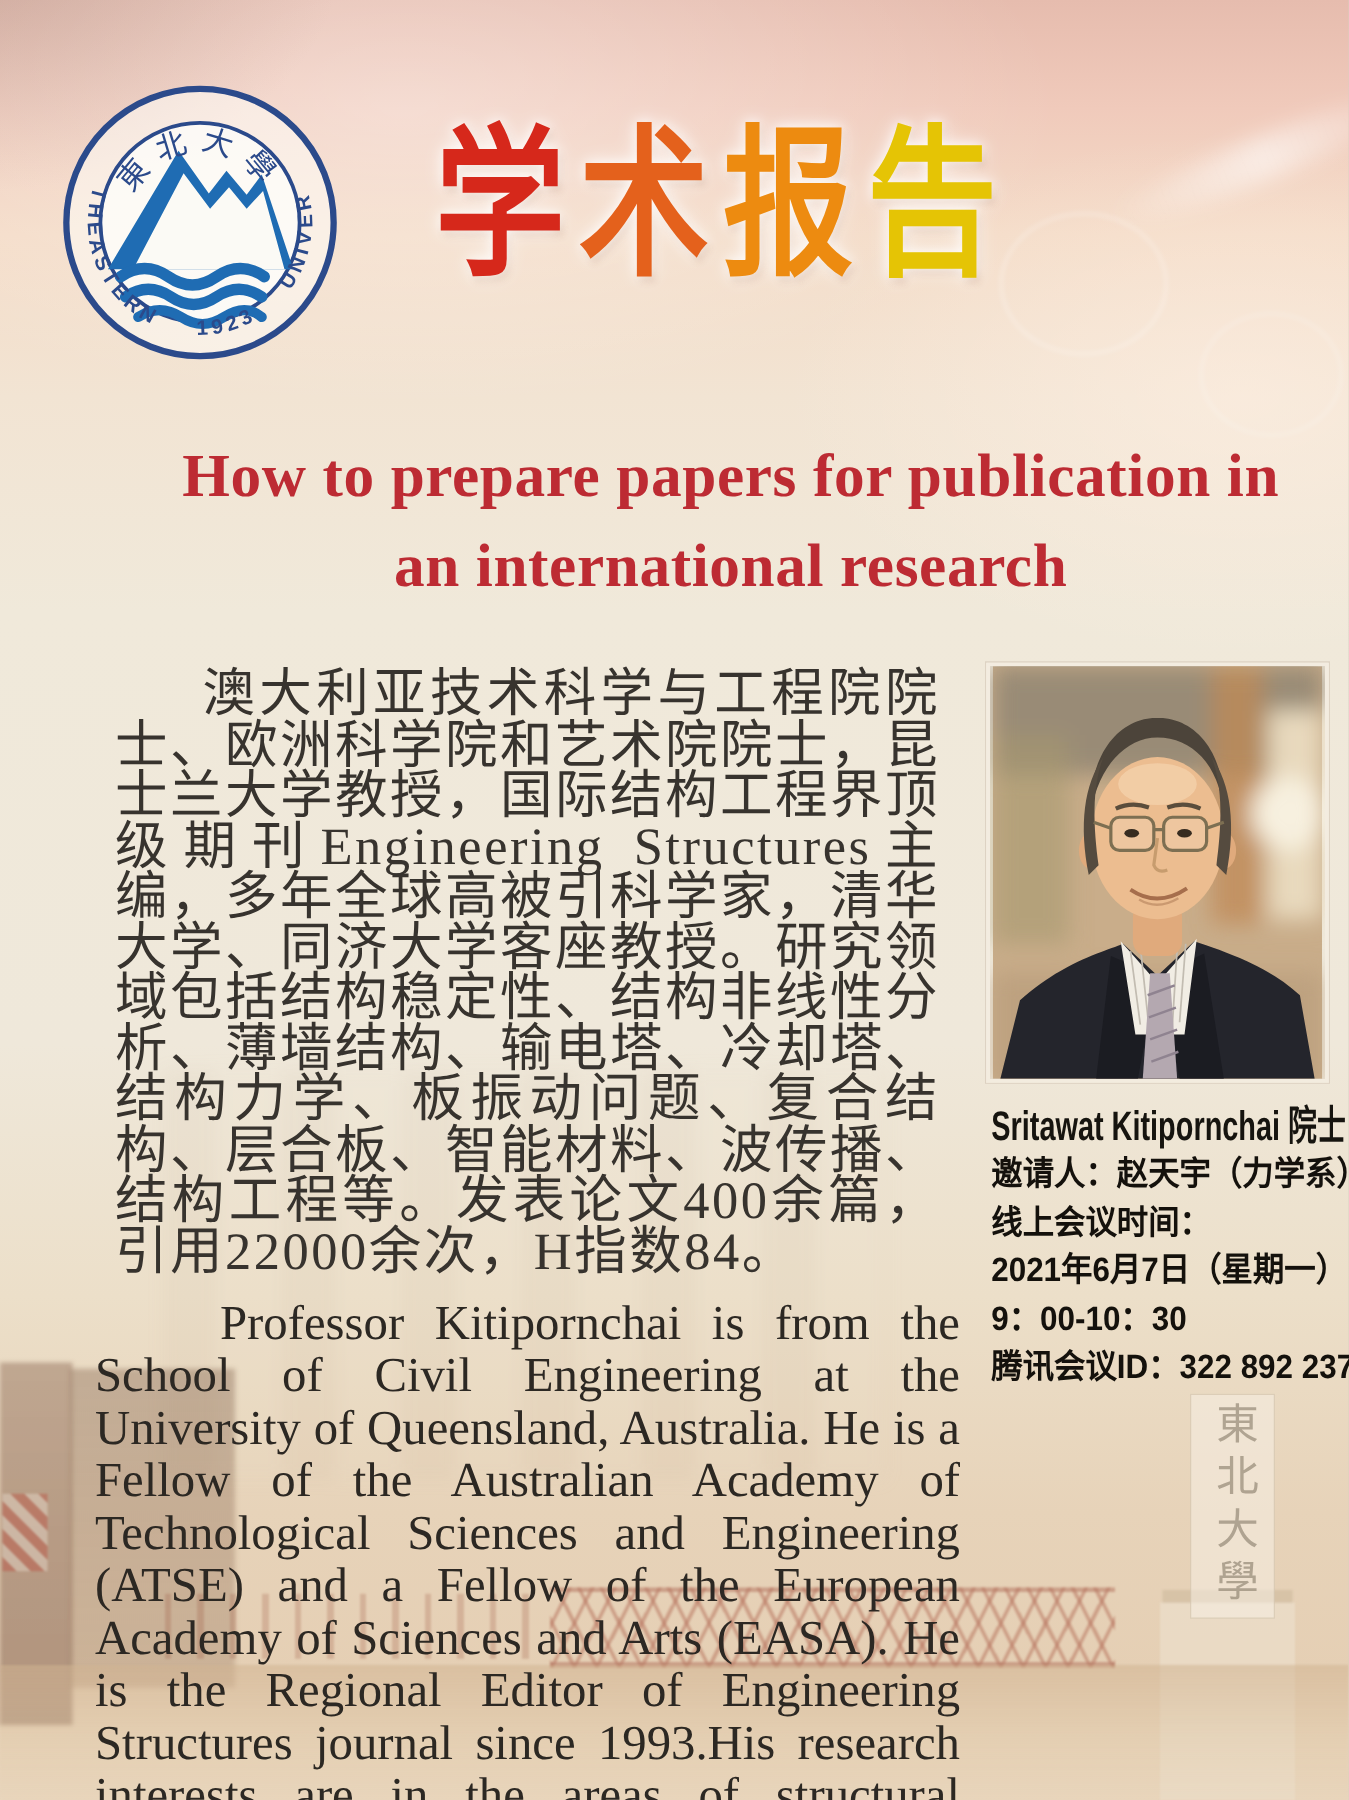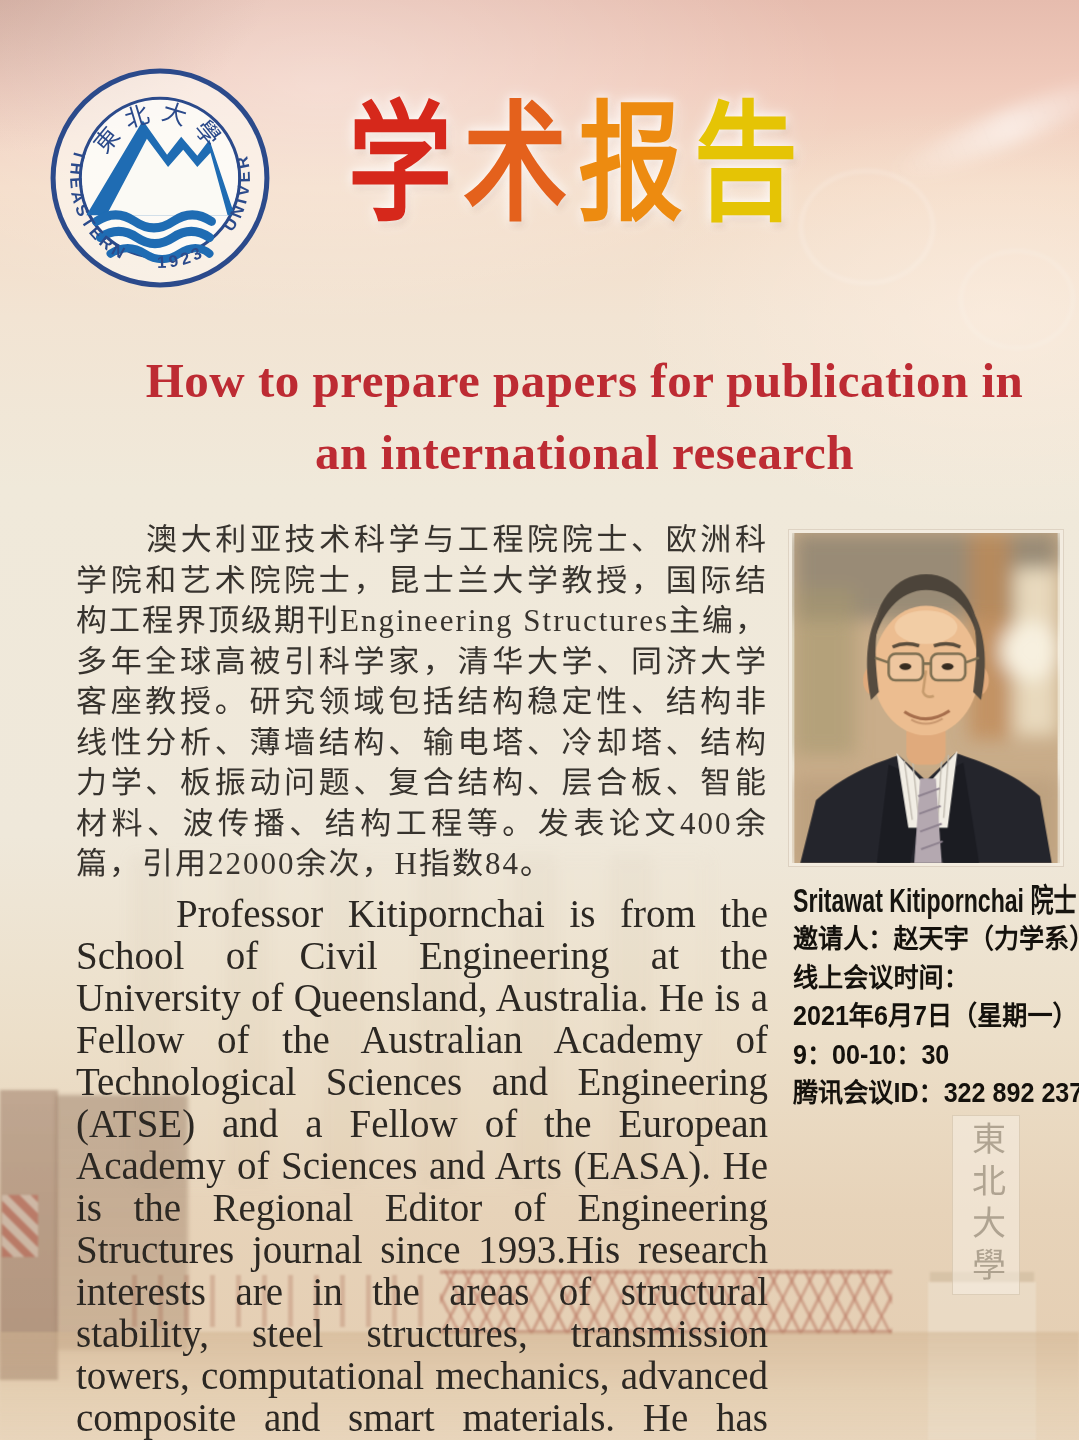--- a/index.html
+++ b/index.html
@@ -55,21 +55,21 @@
     font-size:130px;line-height:1.05;transform:scaleX(0.80);transform-origin:left top;
     text-shadow:0 0 10px rgba(255,255,255,0.9),0 0 20px rgba(255,255,255,0.65),3px 4px 7px rgba(176,118,82,0.35);}
   .heading-cn span{display:block;}
   
   .title-en{position:absolute;left:60px;top:330px;width:1019px;margin:15px;
     text-align:center;font-weight:bold;font-size:49px;line-height:72px;letter-spacing:0.5px;
     font-family:"Liberation Serif","DejaVu Serif",serif;}
   .title-en span{display:block;}
   
   .left-col{position:absolute;left:76px;top:520px;width:692px;}
-  .bio-cn{margin:0;font-size:31px;line-height:40.5px;letter-spacing:2px;
+  .bio-cn{margin:16px;font-size:42px;line-height:40.5px;letter-spacing:2px;
     text-align:justify;text-indent:70px;color:#37332e;}
   .bio-en{margin:8px 0 0 0;font-size:39px;line-height:42px;
     text-align:justify;text-indent:100px;color:#2c2823;}
   
   .photo{position:absolute;left:789px;top:530px;width:274px;height:336px;box-sizing:border-box;
     border:3px solid rgba(243,236,224,0.9);box-shadow:0 0 0 1px rgba(120,90,70,0.15);}
   .photo svg{display:block;width:100%;height:100%;}
   .speaker-name{position:absolute;left:793px;top:874px;width:286px;
     font-family:"Liberation Sans","DejaVu Sans",sans-serif;font-weight:bold;font-size:33px;
     color:#16140f;white-space:nowrap;transform:scaleX(0.70);transform-origin:left top;}

